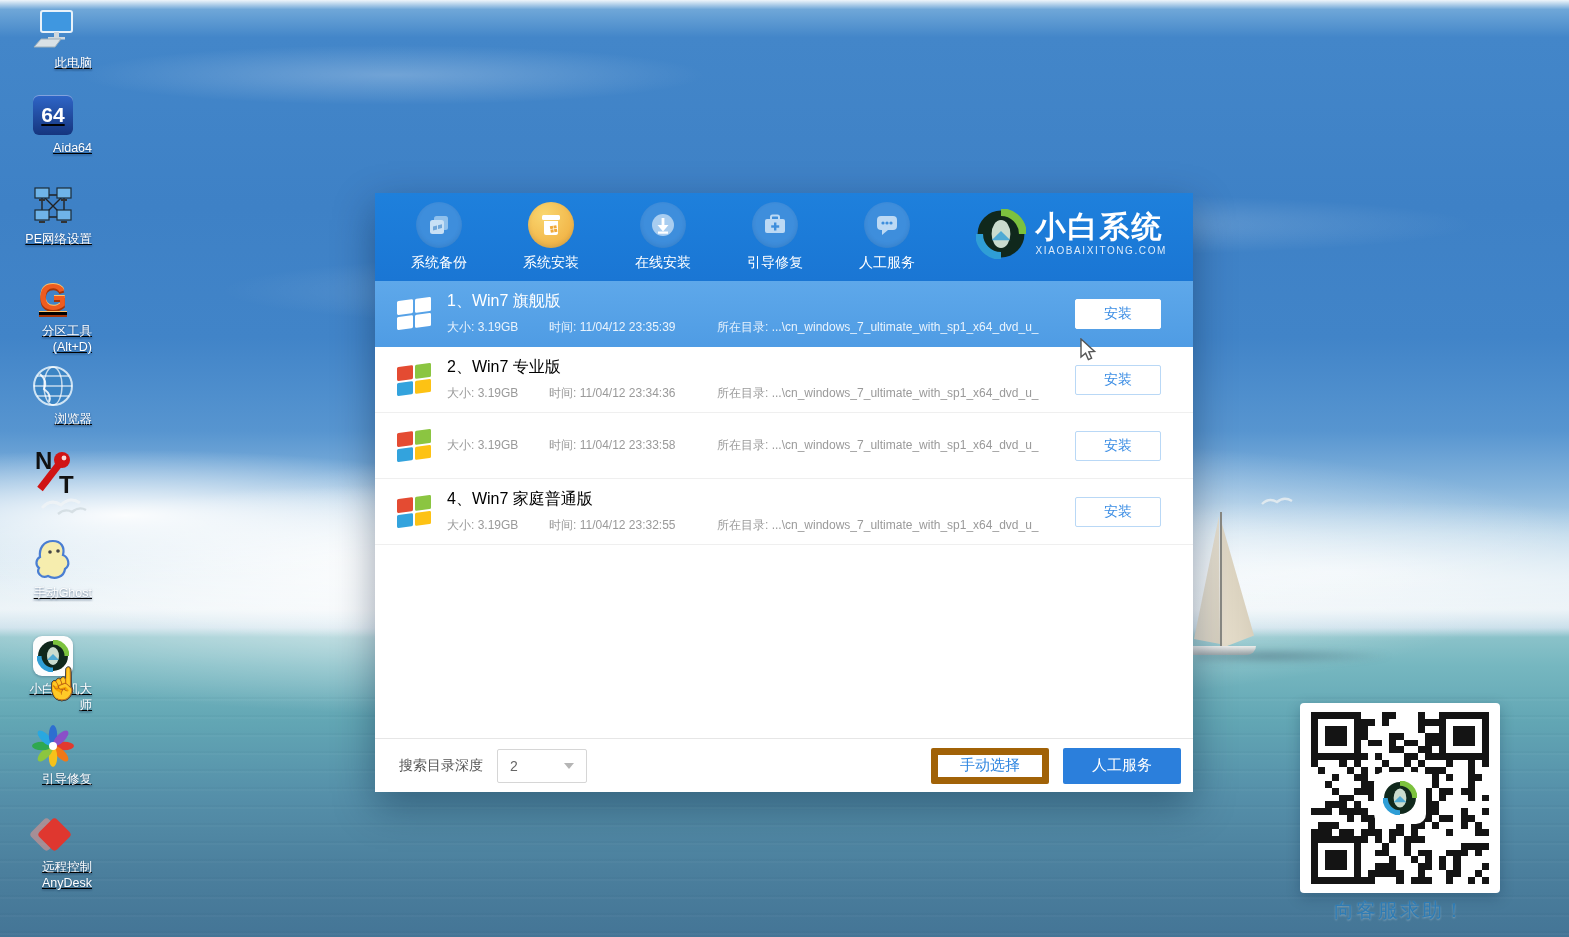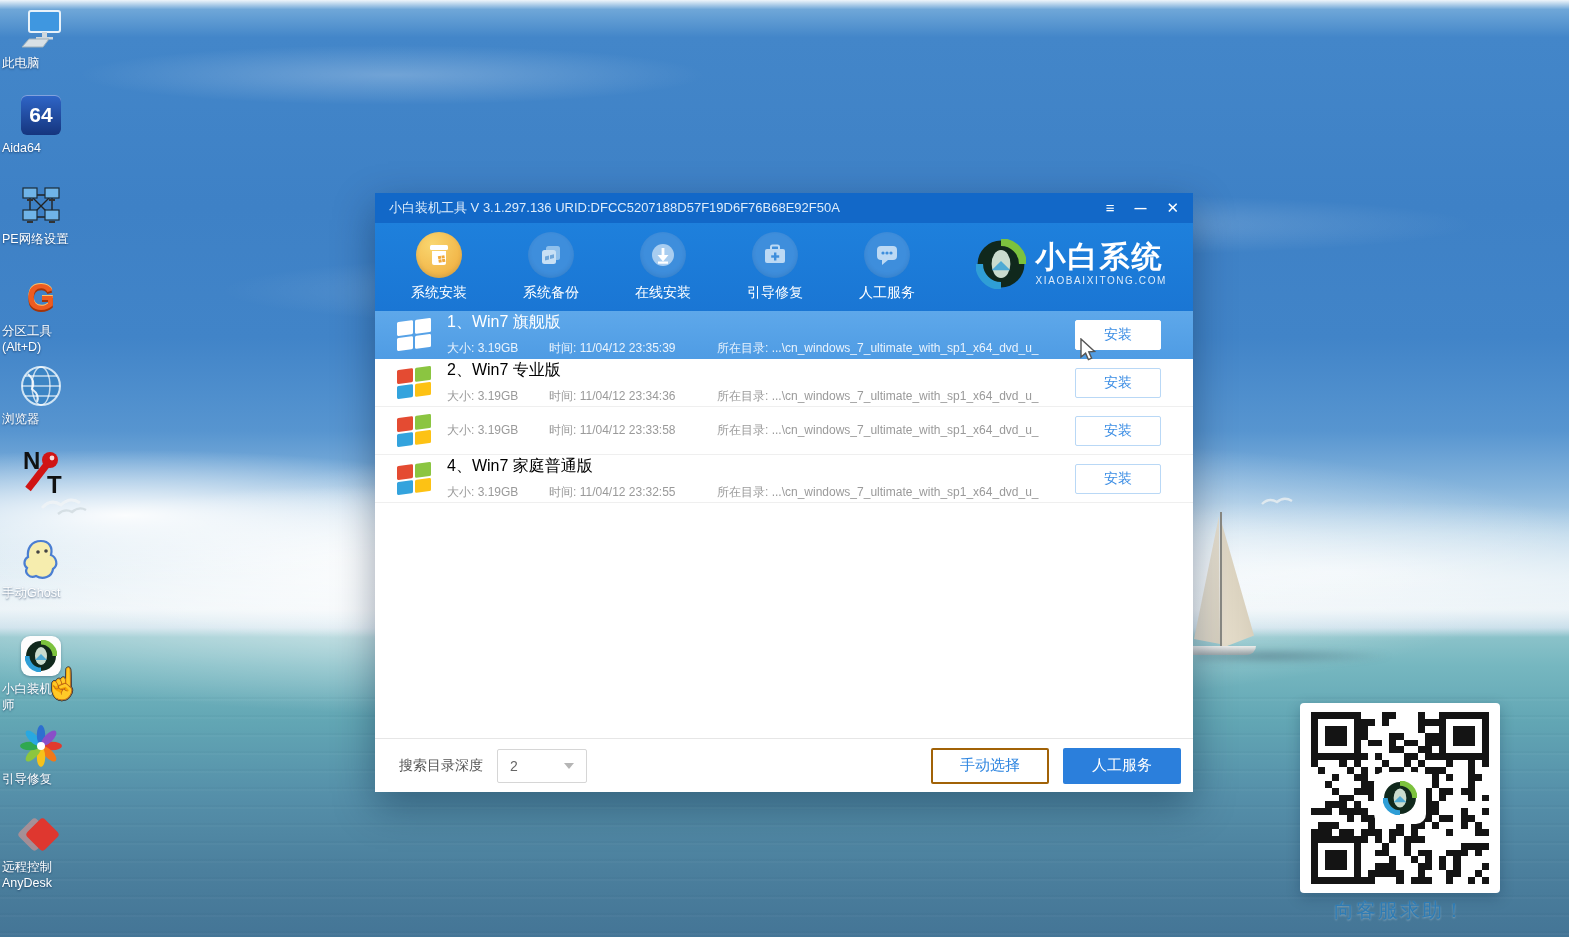--- a/index.html
+++ b/index.html
@@ -29,21 +29,21 @@
   .sail-main { position:absolute; left:8px; top:4px; width:26px; height:128px;
     background:linear-gradient(100deg,#f2ecdd,#d9d1c0); clip-path:polygon(96% 0, 100% 100%, 0 96%); }
   .sail-jib { position:absolute; left:36px; top:12px; width:32px; height:124px;
     background:linear-gradient(80deg,#e9e1cf,#cfc6b2); clip-path:polygon(0 0, 100% 90%, 0 100%); }
   .mast { position:absolute; left:34px; top:0; width:2px; height:136px; background:#8a8a84; }
   .hull { position:absolute; left:0; top:134px; width:70px; height:9px; background:linear-gradient(#f0f0ee,#b9bdbd); border-radius:0 0 10px 6px; }
   .wake { position:absolute; left:1196px; top:646px; width:290px; height:20px; z-index:1; filter:blur(3px);
     background:radial-gradient(55% 50% at 25% 50%, rgba(55,85,100,.45), rgba(55,85,100,0) 78%); }
 
   
-  .dicon { position:absolute; left:2px; width:78px; text-align:left; z-index:2; cursor:default; }
+  .dicon { position:absolute; left:14px; width:78px; text-align:right; z-index:2; cursor:default;text-decoration:underline; }
   .dicon .ibox { height:44px; display:flex; align-items:center; justify-content:center; margin-bottom:3px; }
   .dicon .lbl { color:#fff; font-size:12.5px; line-height:16px; text-shadow:0 1px 2px rgba(10,40,80,.65); }
   .badge64 { width:40px; height:40px; border-radius:6px; background:linear-gradient(#2f66c8,#15357e);
     color:#fff; font-weight:bold; font-size:21px; display:flex; align-items:center; justify-content:center;
     box-shadow:inset 0 1px 0 rgba(255,255,255,.4); }
   .gletter { font-weight:900; font-size:36px; color:#ee5c20; text-shadow:0 2px 0 #a33409, 0 -1px 0 #ffc46a; line-height:1; }
   .xb-tile { width:40px; height:40px; background:#fdfdfd; border-radius:9px; display:flex; align-items:center; justify-content:center; box-shadow:0 1px 3px rgba(0,30,60,.3); }
   .ad-icon { position:relative; width:40px; height:40px; }
   .ad-icon .d1,.ad-icon .d2 { position:absolute; width:25px; height:25px; border-radius:4px; transform:rotate(45deg); }
   .ad-icon .d1 { left:1px; top:8px; background:rgba(235,150,140,.55); }
@@ -61,21 +61,21 @@
   .nav-item { width:112px; text-align:center; color:#fff; font-size:14px; cursor:pointer; }
   .nav-circle { width:46px; height:46px; border-radius:50%; margin:0 auto 6px; background:#3e8edc;
     display:flex; align-items:center; justify-content:center; box-shadow:inset 0 -2px 4px rgba(0,40,90,.12); }
   .nav-item.active .nav-circle { background:radial-gradient(circle at 35% 28%, #f9d66f, #efa838); }
   .brand { position:absolute; right:26px; top:16px; display:flex; align-items:center; }
   .brand-text { margin-left:10px; color:#fff; }
   .brand-name { font-size:30px; font-weight:bold; letter-spacing:2px; line-height:30px; }
   .brand-site { font-size:10px; letter-spacing:1.6px; opacity:.85; margin-top:3px; }
 
   .rows { }
-  .row { height:48px; display:flex; align-items:center; padding-left:22px; border-bottom:1px solid #efefef; background:#fff; }
+  .row { height:66px; display:flex; align-items:center; padding-left:22px; border-bottom:1px solid #efefef; background:#fff; }
   .row.selected { background:linear-gradient(#5ea8ea,#4f9ce4); border-bottom-color:#4f9ce4; }
   .flag { width:34px; height:29px; display:grid; grid-template:1fr 1fr / 1fr 1fr; gap:2px; transform:skewY(-7deg); margin-right:16px; flex:none; }
   .flag i { border-radius:1.5px; }
   .flag .c1{background:#e44b32}.flag .c2{background:#8bc541}.flag .c3{background:#33a3dd}.flag .c4{background:#fdc214}
   .row.selected .flag i { background:#fff; }
   .row-main { flex:1; min-width:0; }
   .row-title { font-size:16px; color:#000000; margin-bottom:7px; }
   .row.selected .row-title { color:#fff; }
   .row-details { display:flex; font-size:12px; color:#9a9a9a; white-space:nowrap; }
   .row.selected .row-details { color:#e9f3fd; }
@@ -86,21 +86,21 @@
     color:#3b8de4; font-size:14px; border-radius:2px; cursor:pointer; font-family:inherit; }
   .row.selected .install-btn { border-color:#fff; }
 
   .footer { position:absolute; left:0; right:0; bottom:0; height:54px; background:#fff; border-top:1px solid #e6e6e6;
     display:flex; align-items:center; padding:0 10px 0 24px; }
   .depth-label { font-size:14px; color:#555; }
   .depth-select { width:90px; height:34px; border:1px solid #d6d6d6; border-radius:2px; margin-left:14px;
     display:flex; align-items:center; justify-content:space-between; padding:0 12px; font-size:14px; color:#666; cursor:pointer; }
   .chev { width:0; height:0; border-left:5px solid transparent; border-right:5px solid transparent; border-top:6px solid #b5b5b5; }
   .f-spacer { flex:1; }
-  .manual-btn { width:118px; height:36px; background:#fff; border:2px solid #a16207; color:#2f86e0; font-size:15px;
+  .manual-btn { width:118px; height:36px; background:#fff; border:7px solid #a16207; color:#2f86e0; font-size:15px;
     border-radius:2px; cursor:pointer; font-family:inherit; }
   .search-btn { width:118px; height:36px; background:#2b7fdc; border:none; color:#fff; font-size:15px;
     border-radius:2px; cursor:pointer; margin-left:14px; margin-right:2px; font-family:inherit; }
 
   
   .qr-panel { position:absolute; left:1300px; top:703px; width:200px; height:190px; background:#fff; border-radius:4px;
     z-index:2; padding:9px 11px; box-shadow:0 4px 14px rgba(0,30,60,.25); }
   .qr-wrap { position:relative; width:178px; height:172px; }
   .qr-grid { display:grid; width:178px; height:172px; grid-template-columns:repeat(25,1fr); grid-template-rows:repeat(25,1fr); }
   .qc.on { background:#141414; }
@@ -261,52 +261,46 @@
         <i class="d1"></i>
         <i class="d2"></i>
       </div>
     </div>
   <div class="lbl">远程控制</div>
   <div class="lbl">AnyDesk</div>
 </div>
 
 <div class="app">
 
-  <div class="titlebar">
-    <span class="title-text">小白装机工具 V 3.1.297.136 URID:DFCC5207188D57F19D6F76B68E92F50A</span>
-    <span class="winctl">≡</span>
-    <span class="winctl min" style="font-size:12px">—</span>
-    <span class="winctl">✕</span>
-  </div>
 
   <div class="nav">
+    <div class="nav-item">
+      <div class="nav-circle">
+        <svg width="24" height="24" viewBox="0 0 24 24">
+          <rect x="7" y="3" width="14" height="14" rx="2.5" fill="#8fc0ec"></rect>
+          <rect x="3" y="7" width="14" height="14" rx="2.5" fill="#c8e0f5"></rect>
+          <path d="M6,13.6 l4,-1 v3.8 l-4,1 Z M11,12.3 l4,-1 v3.8 l-4,1 Z" fill="#6fa6da"></path>
+        </svg>
+      </div>
+      <div>系统备份</div>
+    </div>
     <div class="nav-item active">
       <div class="nav-circle">
         <svg width="24" height="24" viewBox="0 0 24 24">
           <rect x="3" y="2" width="18" height="5" rx="1.5" fill="#fff"></rect>
           <path d="M5,8 h14 v12 a2,2 0 0 1 -2,2 h-10 a2,2 0 0 1 -2,-2 Z" fill="#fff"></path>
           <g fill="#f0a838">
               <rect x="11" y="13" width="3" height="3" transform="rotate(-10 12 14)"></rect>
               <rect x="14.6" y="12.4" width="3" height="3" transform="rotate(-10 16 14)"></rect>
               <rect x="11.6" y="16.6" width="3" height="3" transform="rotate(-10 13 18)"></rect>
               <rect x="15.2" y="16" width="3" height="3" transform="rotate(-10 16.5 17.5)"></rect>
             </g>
         </svg>
       </div>
       <div>系统安装</div>
-    </div>
-    <div class="nav-item">
-      <div class="nav-circle">
-        <svg width="24" height="24" viewBox="0 0 24 24">
-          <rect x="7" y="3" width="14" height="14" rx="2.5" fill="#8fc0ec"></rect>
-          <rect x="3" y="7" width="14" height="14" rx="2.5" fill="#c8e0f5"></rect>
-          <path d="M6,13.6 l4,-1 v3.8 l-4,1 Z M11,12.3 l4,-1 v3.8 l-4,1 Z" fill="#6fa6da"></path>
-        </svg>
-      </div>
-      <div>系统备份</div>
     </div>
     <div class="nav-item">
       <div class="nav-circle">
         <svg width="26" height="26" viewBox="0 0 26 26">
           <circle cx="13" cy="13" r="11" fill="#a8cdf0"></circle>
           <rect x="11.6" y="6" width="2.8" height="9" fill="#fff"></rect>
           <path d="M7.5,13 L13,19.5 L18.5,13 Z" fill="#fff"></path>
           <rect x="8" y="19.5" width="10" height="2.2" fill="#fff"></rect>
         </svg>
       </div>

